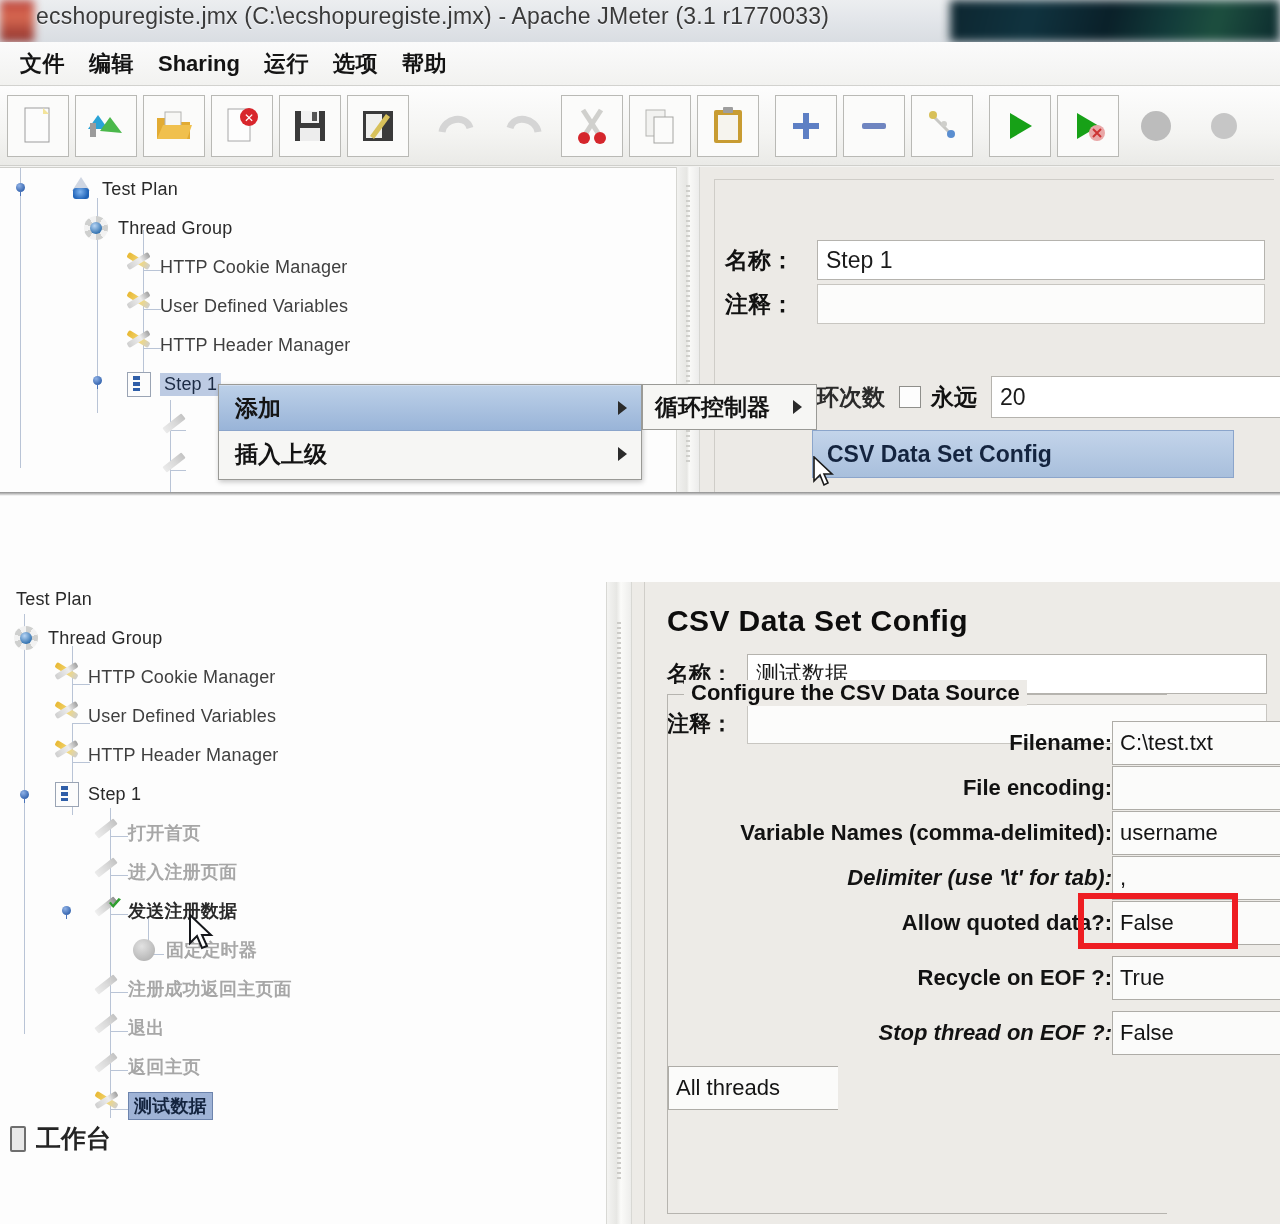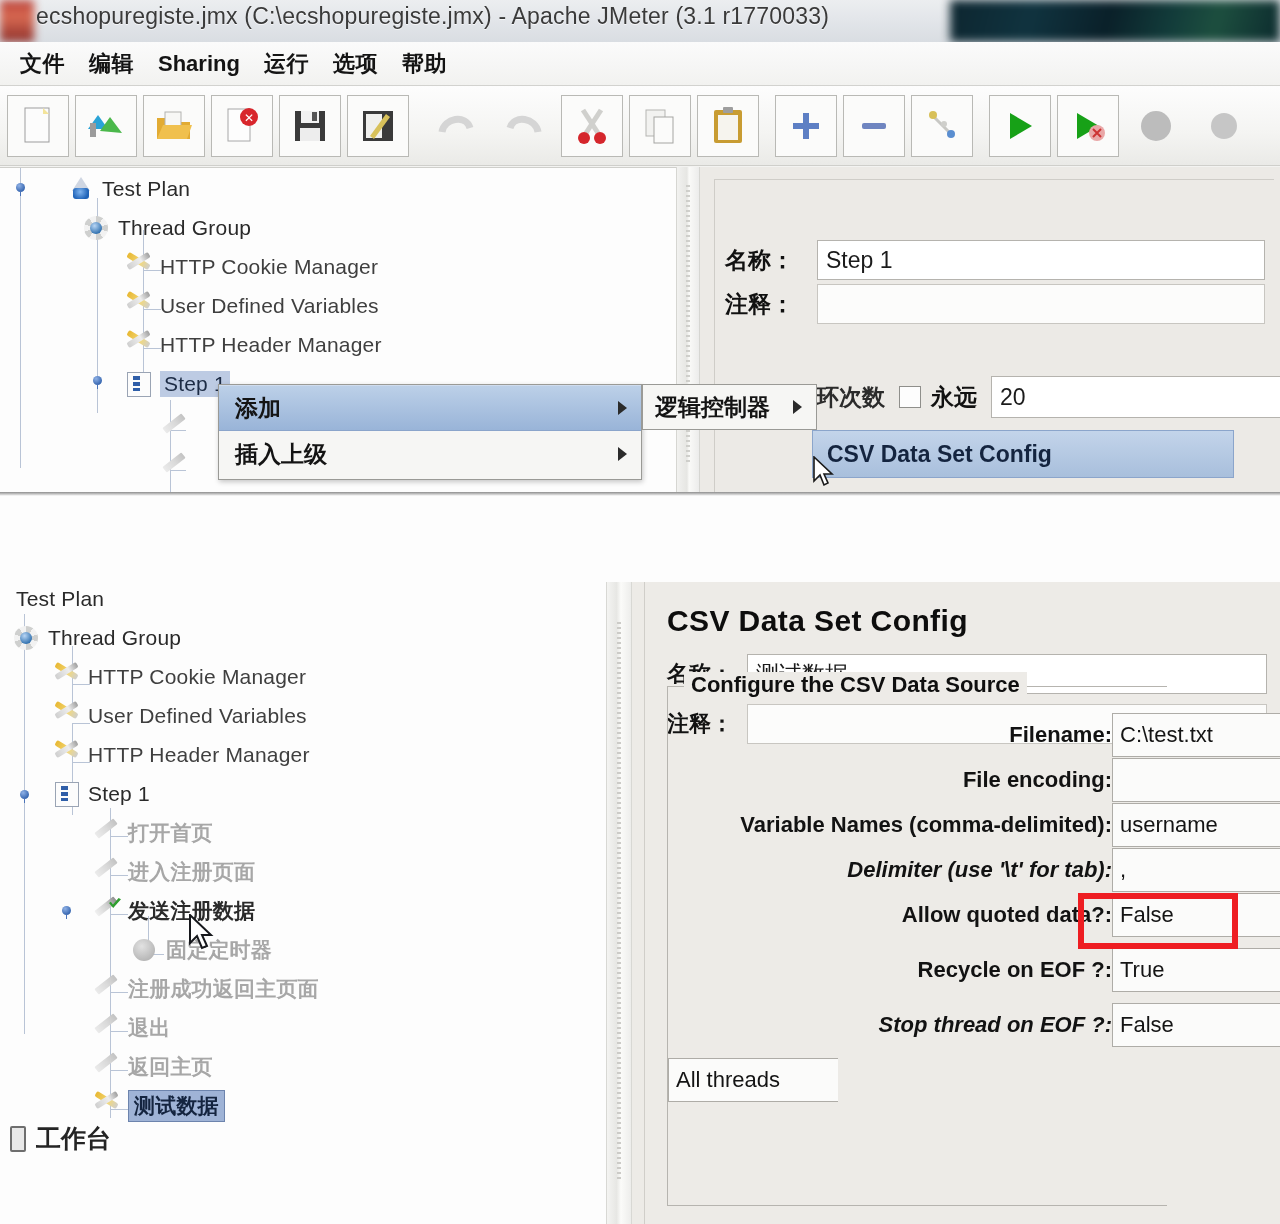--- a/index.html
+++ b/index.html
@@ -88,21 +88,21 @@
   #top-right {
     position: absolute; left: 700px; top: 167px; width: 580px; height: 327px;
     background: #eceae6; overflow: hidden;
   }
 
   
   .trow {
     position: absolute; height: 34px; display: flex; align-items: center;
     white-space: nowrap;
   }
-  .trow .tlabel { font-size: 21px; color: #3f3f3f; letter-spacing: .2px; }
+  .trow .tlabel { font-size: 18px; color: #3f3f3f; letter-spacing: .2px; }
   .trow .tlabel.dark { color: #2a2a2a; }
   .trow .tlabel.faded { color: #a7a7a7; }
   .trow .tlabel.cn { font-weight: bold; }
   .trow .tlabel.sel {
     background: #9fb3d6; color: #14243f; padding: 1px 5px;
     border: 1px solid #6d84ad;
   }
   .trow .tlabel.selsoft {
     background: #bdcbe3; color: #1c2b44; padding: 1px 4px;
   }
@@ -277,21 +277,21 @@
   }
   #csv-panel {
     position: absolute; left: 12px; top: 0px; width: 636px; height: 642px;
     background: #edebe7; border-left: 1px solid #d0cec9;
   }
   #csv-title {
     position: absolute; left: 22px; top: 22px; font-size: 30px;
     font-weight: bold; color: #0d0d0d; letter-spacing: .4px;
   }
   #csv-group {
-    position: absolute; left: 22px; top: 104px; width: 500px; height: 520px;
+    position: absolute; left: 22px; top: 112px; width: 500px; height: 520px;
     border: 1px solid #b6b4af; border-right: none;
   }
   #csv-group-title {
     position: absolute; left: 16px; top: -15px; background: #edebe7;
     padding: 0 7px; font-size: 22px; font-weight: bold; color: #0f0f0f;
   }
   .csvrow { position: absolute; height: 44px; display: flex; align-items: center; }
   .csvlabel {
     font-size: 22px; font-weight: bold; color: #121212;
     text-align: right; white-space: nowrap;
@@ -534,21 +534,21 @@
         <span>添加</span>
         <span class="ctx-arrow"></span>
       </div>
       <div class="ctx-item">
         <span>插入上级</span>
         <span class="ctx-arrow"></span>
       </div>
     </div>
 
     <div id="ctx-sub1">
-      <span class="sub-label">逻辑控制器</span>
+      <span class="sub-label">循环控制器</span>
       <span class="ctx-arrow"></span>
     </div>
     <div id="ctx-sub3">
       <span>CSV Data Set Config</span>
     </div>
 
     <div class="cursor" style="left:812px; top:456px;">
       <svg width="26" height="34" viewBox="0 0 26 34">
           <path d="M2 1 L2 25 L8 19 L12 29 L16 27 L12 18 L20 18 Z" fill="#ffffff" stroke="#1a1a1a" stroke-width="1.6"></path>
         </svg>

